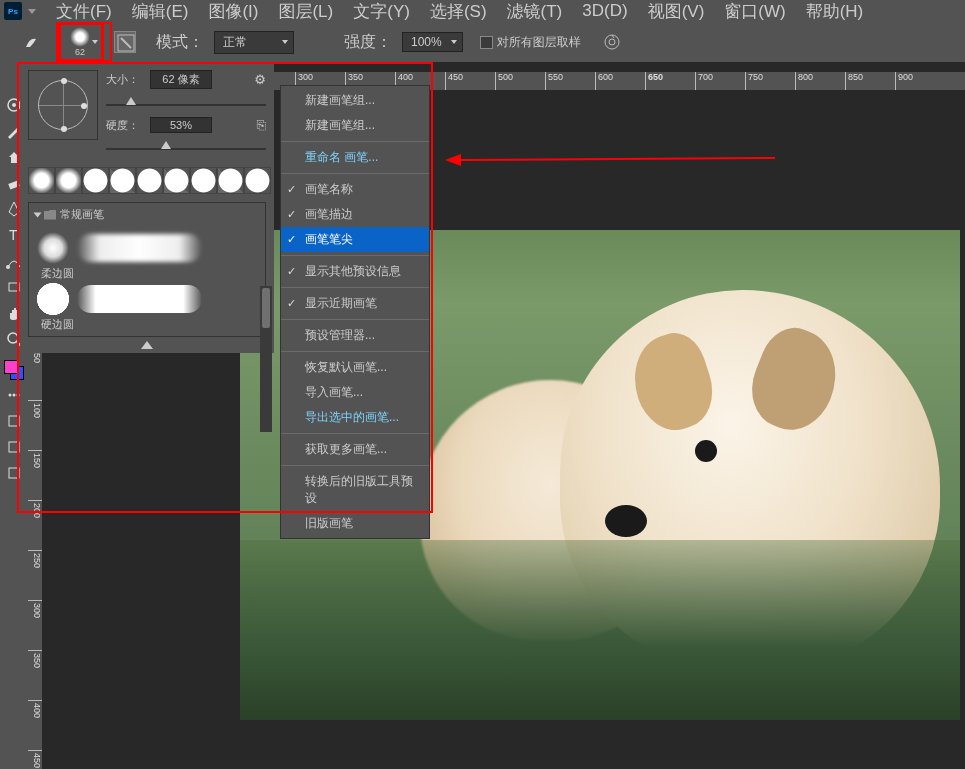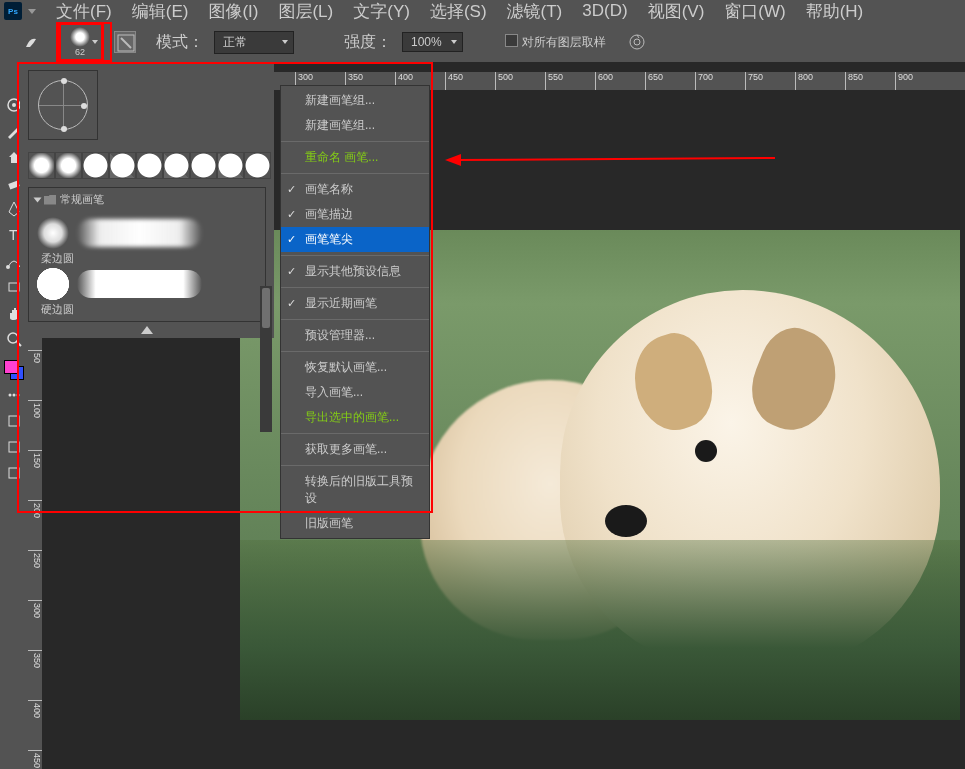--- a/index.html
+++ b/index.html
@@ -84,21 +84,21 @@
 .brush-item-thumb.hard { background: radial-gradient(circle, #fff 0%, #fff 70%, transparent 72%); }
 .brush-item-preview { width: 125px; height: 28px; background: linear-gradient(90deg, transparent, #fff 15%, #fff 85%, transparent); border-radius: 14px; }
 .brush-item-label { font-size: 11px; }
 .scrollbar-v { position: absolute; right: 2px; top: 224px; width: 12px; height: 146px; background: #3a3a3a; }
 .scroll-thumb-v { position: absolute; top: 2px; left: 2px; right: 2px; height: 40px; background: #707070; border-radius: 2px; }
 .resize-triangle { width: 0; height: 0; border-left: 6px solid transparent; border-right: 6px solid transparent; border-bottom: 8px solid #ccc; margin: 4px auto; }
 
 
 .context-menu { position: absolute; top: 85px; left: 280px; width: 150px; background: #535353; border: 1px solid #333; z-index: 60; padding: 2px 0; }
 .ctx-item { padding: 4px 12px 4px 24px; font-size: 12px; position: relative; }
-.ctx-item.disabled { color: #84cc16; }
+.ctx-item.disabled { color: #7dd3fc; }
 .ctx-item.selected { background: #0a64c8; color: #fff; }
 .ctx-sep { height: 1px; background: #6a6a6a; margin: 3px 0; }
 .ctx-check { position: absolute; left: 6px; top: 5px; width: 10px; height: 10px; }
 .ctx-check::before { content: '✓'; font-size: 11px; color: #ddd; }
 .ctx-item.selected .ctx-check::before { color: #fff; }
 </style>
 </head>
 <body>
 
 <div class="menu-bar">
@@ -131,21 +131,21 @@
   <div class="opt-panel-btn">
     <svg width="22" height="22" viewBox="0 0 22 22">
         <rect x="3" y="3" width="16" height="16" fill="none" stroke="#bbb"></rect>
         <path d="M6 6 L16 16" stroke="#bbb" stroke-width="2"></path>
       </svg>
   </div>
   <span class="opt-label">模式：</span>
   <div class="opt-dropdown">正常</div>
   <span class="opt-label" style="margin-left:40px;">强度：</span>
   <div class="opt-dropdown" style="min-width:60px;">100%</div>
-  <div style="margin-left:32px; display:flex; align-items:flex-start;">
+  <div style="margin-left:7px; display:flex; align-items:center;">
     <span class="checkbox"></span>
     <span>对所有图层取样</span>
   </div>
   <div class="side-tool" style="margin-left:10px;">
     <svg width="18" height="18" viewBox="0 0 18 18">
         <circle cx="9" cy="9" r="7" fill="none" stroke="#bbb"></circle>
         <circle cx="9" cy="9" r="3" fill="none" stroke="#bbb"></circle>
         <path d="M9 2 L11 5" stroke="#bbb"></path>
       </svg>
   </div>
@@ -159,21 +159,21 @@
     <div class="ruler-tick" style="left: 105px;">150</div>
     <div class="ruler-tick" style="left: 155px;">200</div>
     <div class="ruler-tick" style="left: 205px;">250</div>
     <div class="ruler-tick" style="left: 255px;">300</div>
     <div class="ruler-tick" style="left: 305px;">350</div>
     <div class="ruler-tick" style="left: 355px;">400</div>
     <div class="ruler-tick" style="left: 405px;">450</div>
     <div class="ruler-tick" style="left: 455px;">500</div>
     <div class="ruler-tick" style="left: 505px;">550</div>
     <div class="ruler-tick" style="left: 555px;">600</div>
-    <div class="ruler-tick" style="left: 605px;">650</div>
+    <div class="ruler-tick" style="left: 605px; font-weight: bold;">650</div>
     <div class="ruler-tick" style="left: 655px;">700</div>
     <div class="ruler-tick" style="left: 705px;">750</div>
     <div class="ruler-tick" style="left: 755px;">800</div>
     <div class="ruler-tick" style="left: 805px;">850</div>
     <div class="ruler-tick" style="left: 855px;">900</div>
     <div class="ruler-tick" style="left: 926px;">950</div>
   </div>
 
 <div class="ruler-v" id="ruler-v">
     <div class="ruler-vtick" style="top: 210px;">0</div>
@@ -284,20 +284,42 @@
 <div class="brush-panel">
   <div class="brush-top">
     <div class="brush-shape">
       <div class="brush-cross-h"></div>
         <div class="brush-cross-v"></div>
       <div class="brush-circle"></div>
       <div class="brush-handle" style="top:7px;left:32px;"></div>
       <div class="brush-handle" style="bottom:7px;left:32px;"></div>
       <div class="brush-handle" style="top:32px;left:52px;"></div>
     </div>
+    <div class="brush-params">
+      <div class="param-row">
+        <span class="param-label">大小：</span>
+        <span class="param-input">62 像素</span>
+        <span style="flex:1"></span>
+        <span class="gear-icon">⚙</span>
+      </div>
+      <div class="param-slider">
+          <div class="slider-track"></div>
+          <div class="slider-thumb" style="left:20px;"></div>
+        </div>
+      <div class="param-row">
+        <span class="param-label">硬度：</span>
+        <span class="param-input">53%</span>
+        <span style="flex:1"></span>
+        <span class="flip-icon">⎘</span>
+      </div>
+      <div class="param-slider">
+          <div class="slider-track"></div>
+          <div class="slider-thumb" style="left:55px;"></div>
+        </div>
+    </div>
   </div>
   <div class="brush-presets-row">
     <div class="preset-thumb"></div>
     <div class="preset-thumb"></div>
     <div class="preset-thumb hard"></div>
     <div class="preset-thumb hard" style="background:radial-gradient(circle,#fff 0%,#fff 65%,transparent 70%),linear-gradient(45deg,#666 50%,transparent 50%);"></div>
     <div class="preset-thumb hard"></div>
     <div class="preset-thumb hard" style="background:radial-gradient(circle,#fff 0%,#fff 65%,transparent 70%),linear-gradient(45deg,#666 50%,transparent 50%);"></div>
     <div class="preset-thumb hard"></div>
     <div class="preset-thumb hard" style="background:radial-gradient(circle,#fff 0%,#fff 65%,transparent 70%),linear-gradient(45deg,#666 50%,transparent 50%);"></div>

